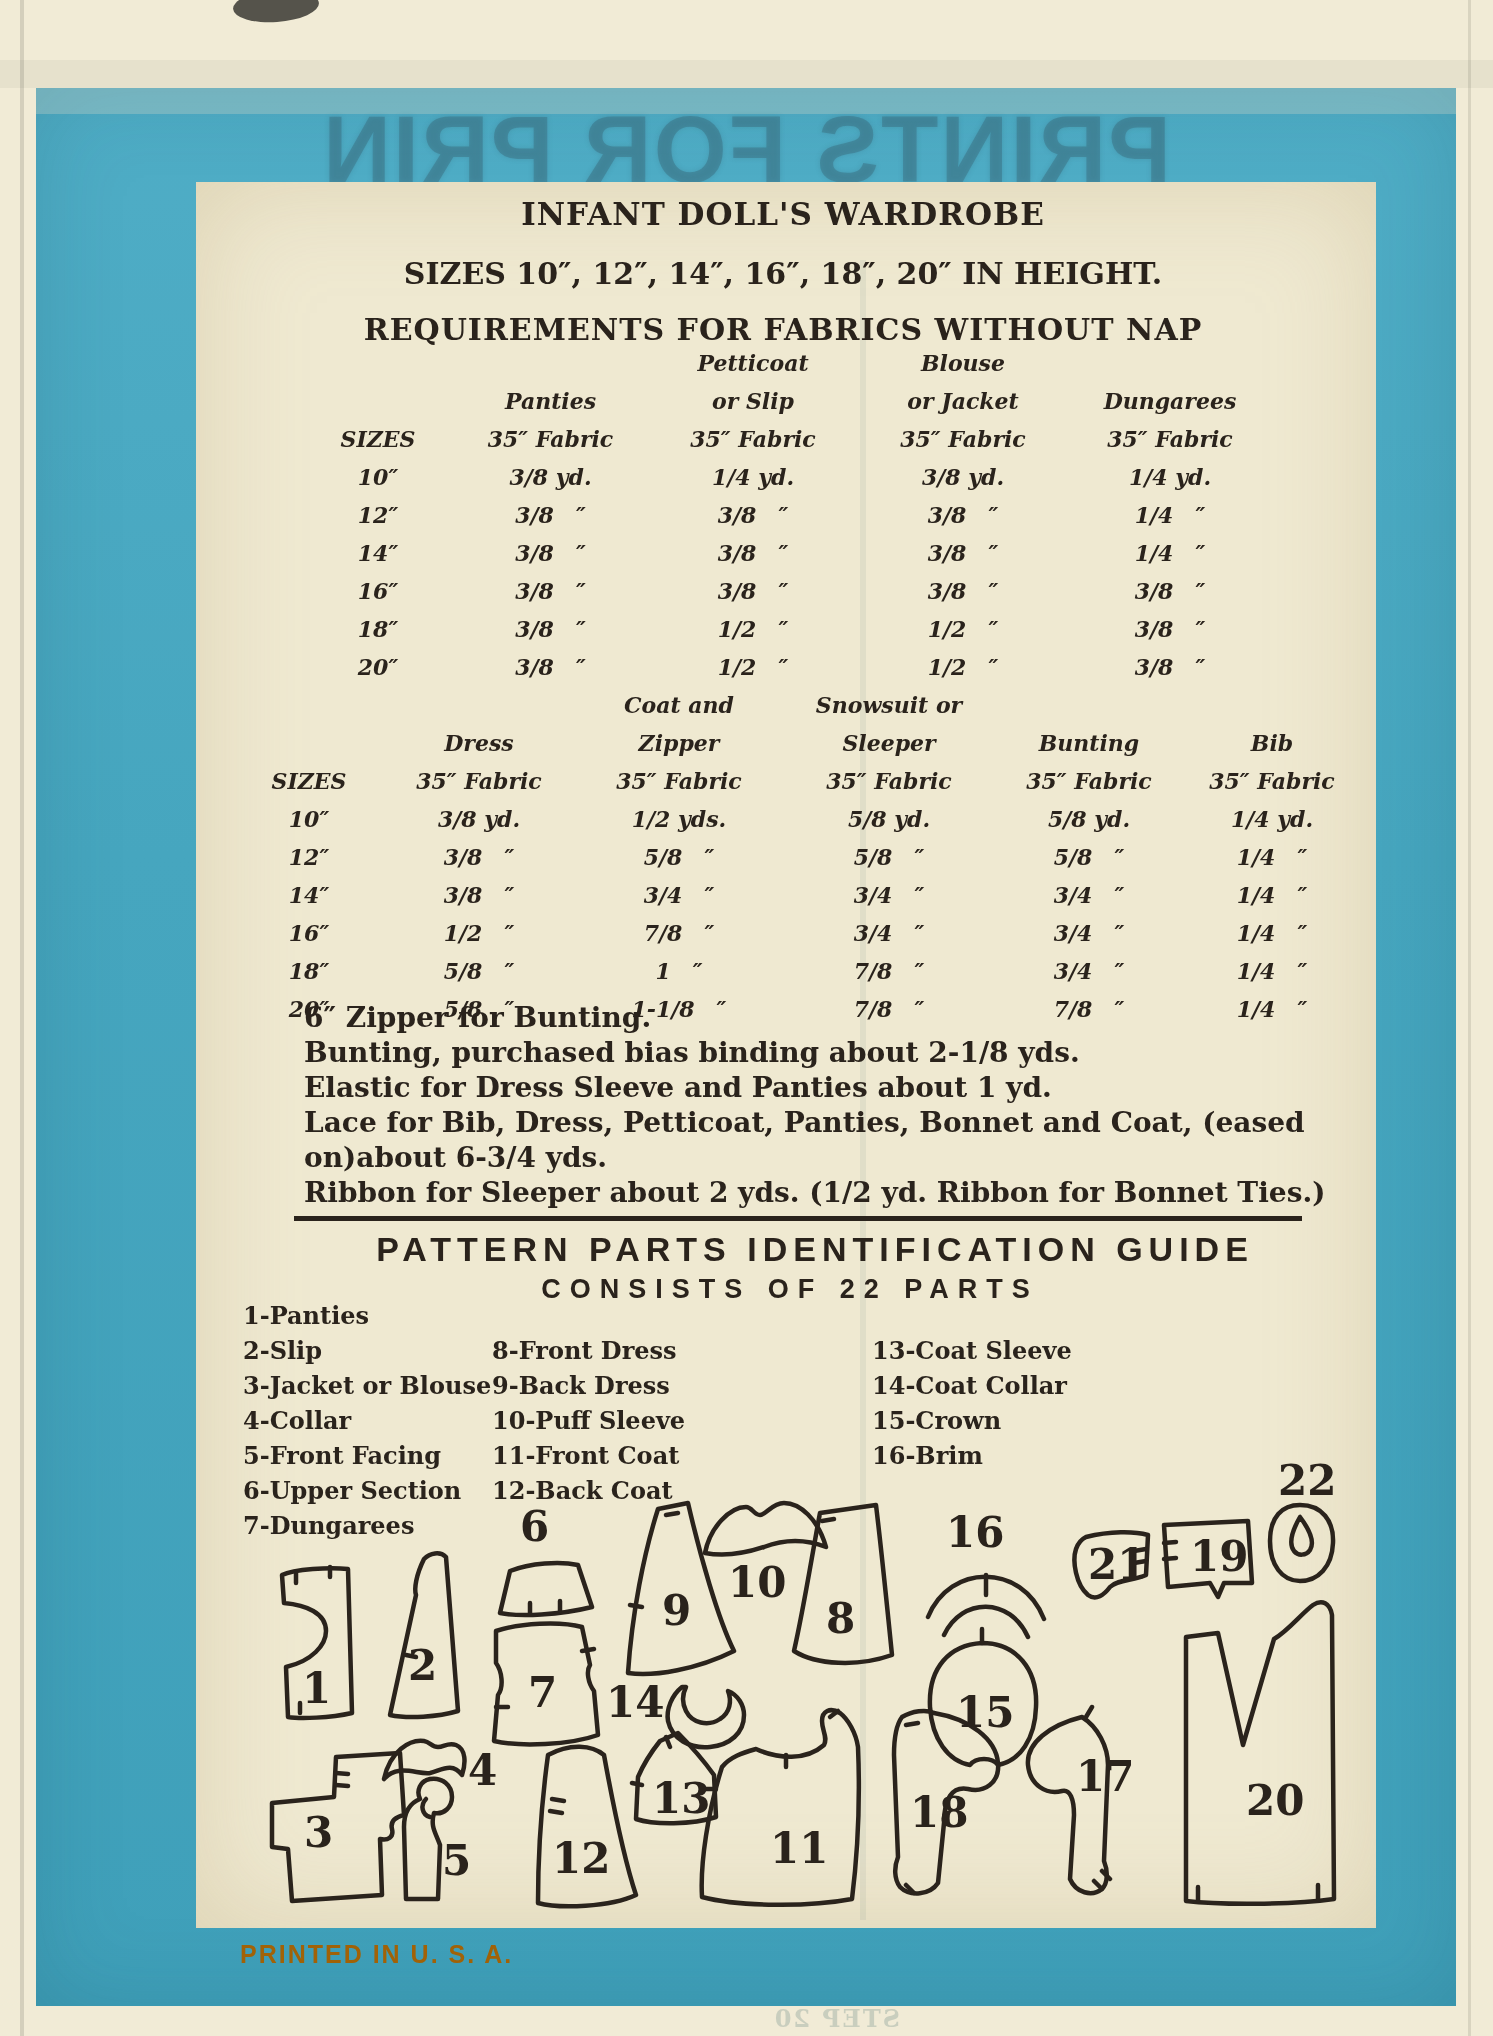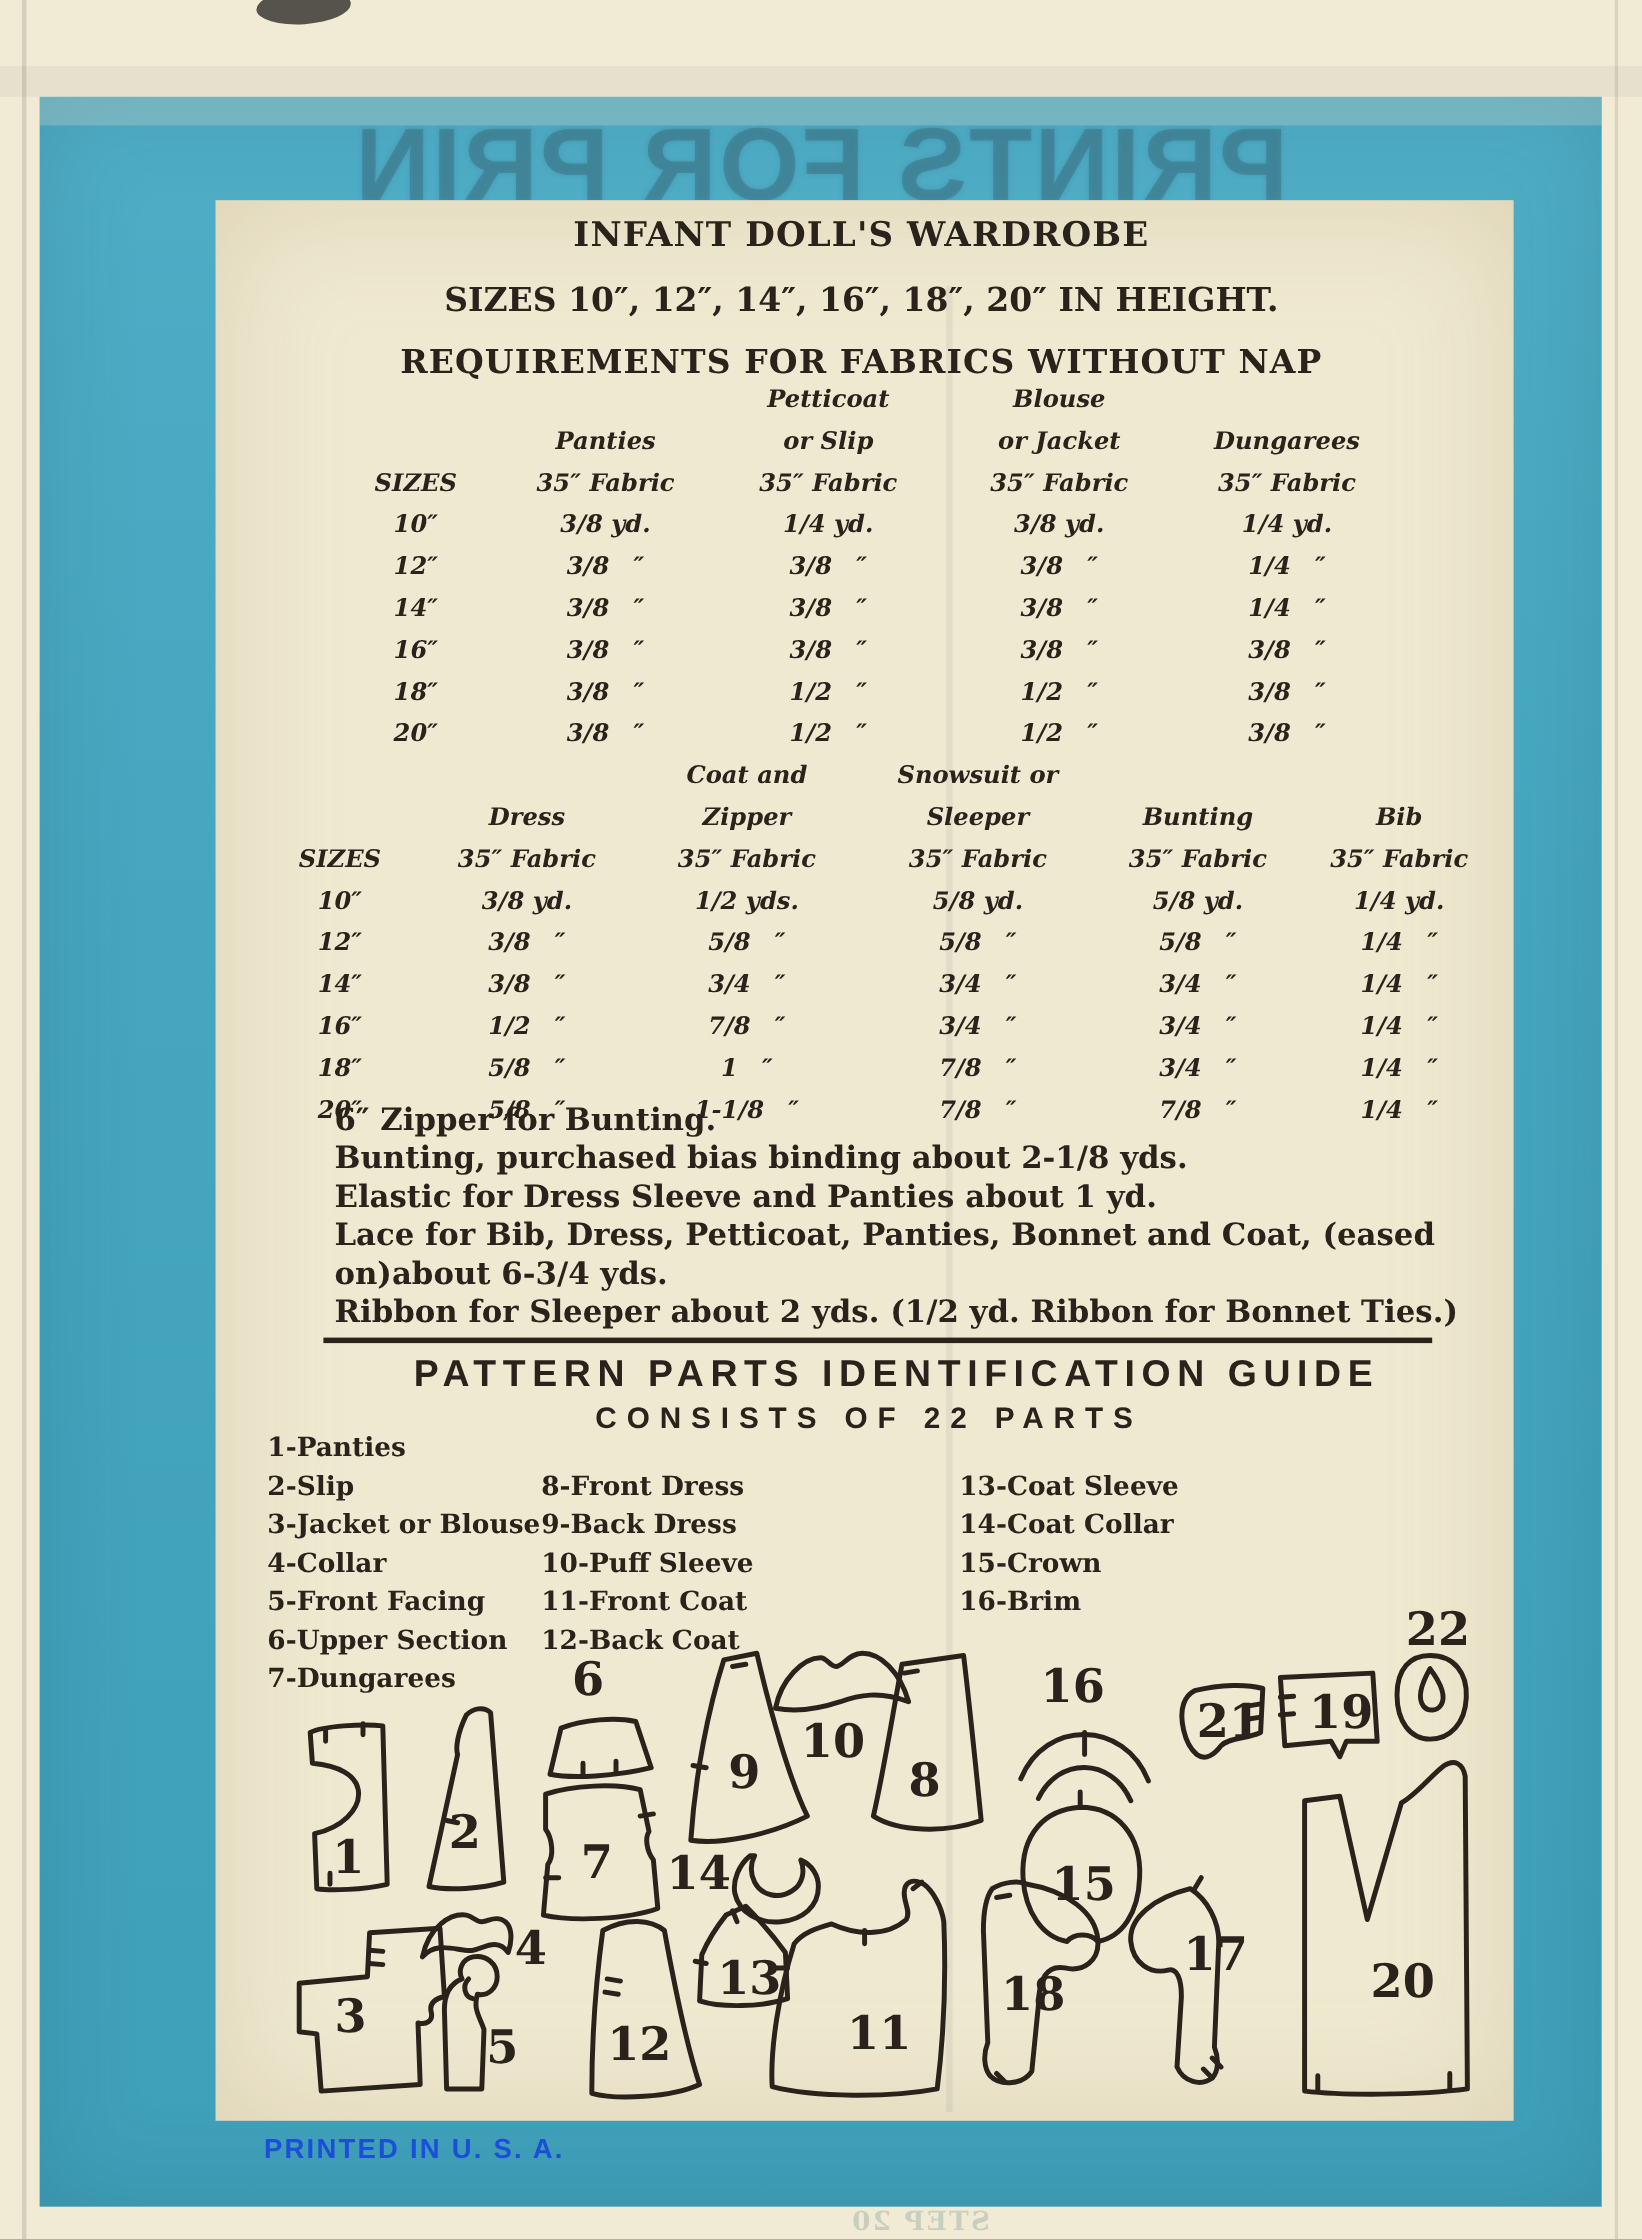--- a/index.html
+++ b/index.html
@@ -43,21 +43,21 @@
         font-size:27px;letter-spacing:9px;}
   .plist{position:absolute;font-weight:bold;font-size:24px;line-height:35px;white-space:nowrap;}
   .pc1{left:243px;top:1298px;}
   .pc2{left:492px;top:1333px;}
   .pc3{left:872px;top:1333px;}
   .pc4{left:1095px;top:1291px;}
   .diagram{position:absolute;left:230px;top:1455px;z-index:4;}
   .pc{fill:none;stroke:#2a231c;stroke-width:4.5;stroke-linejoin:round;stroke-linecap:round;}
   .pnum{font-family:"DejaVu Serif",serif;font-weight:bold;font-size:42px;fill:#2a231c;}
   .printed{position:absolute;left:240px;top:1940px;font-family:"Liberation Sans",sans-serif;
-           font-weight:bold;font-size:25px;letter-spacing:2px;color:#1d4ed8;white-space:nowrap;}
+           font-weight:bold;font-size:25px;letter-spacing:2px;color:#a16207;white-space:nowrap;}
   .flourish{position:absolute;left:0;top:0;z-index:1;}
 </style>
 </head>
 <body>
 
 <div class="page">
 
   <div class="edgeband"></div>
   <div class="edgestreak-l"></div>
   <div class="edgestreak-r"></div>

